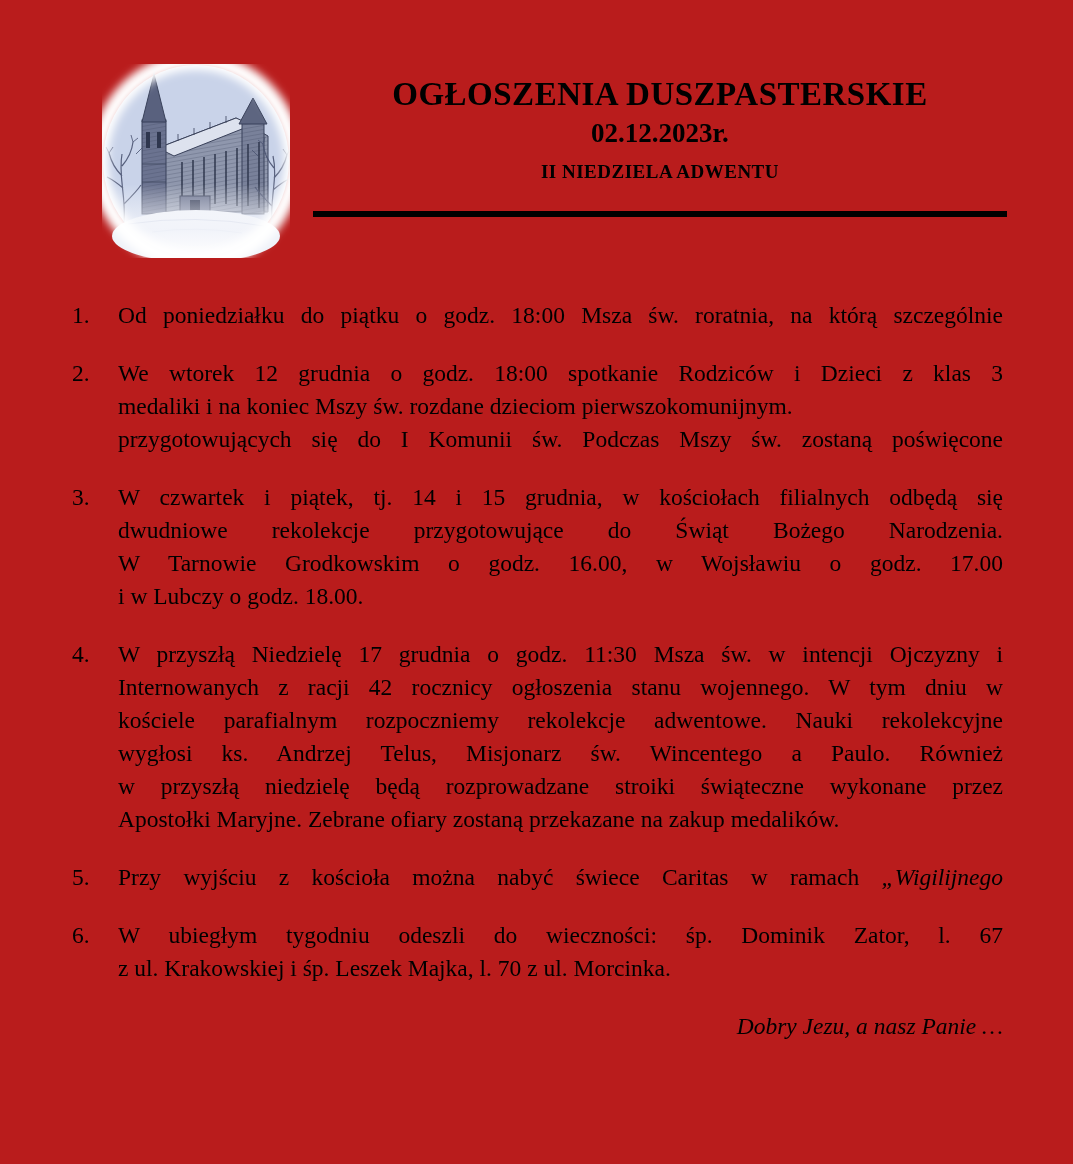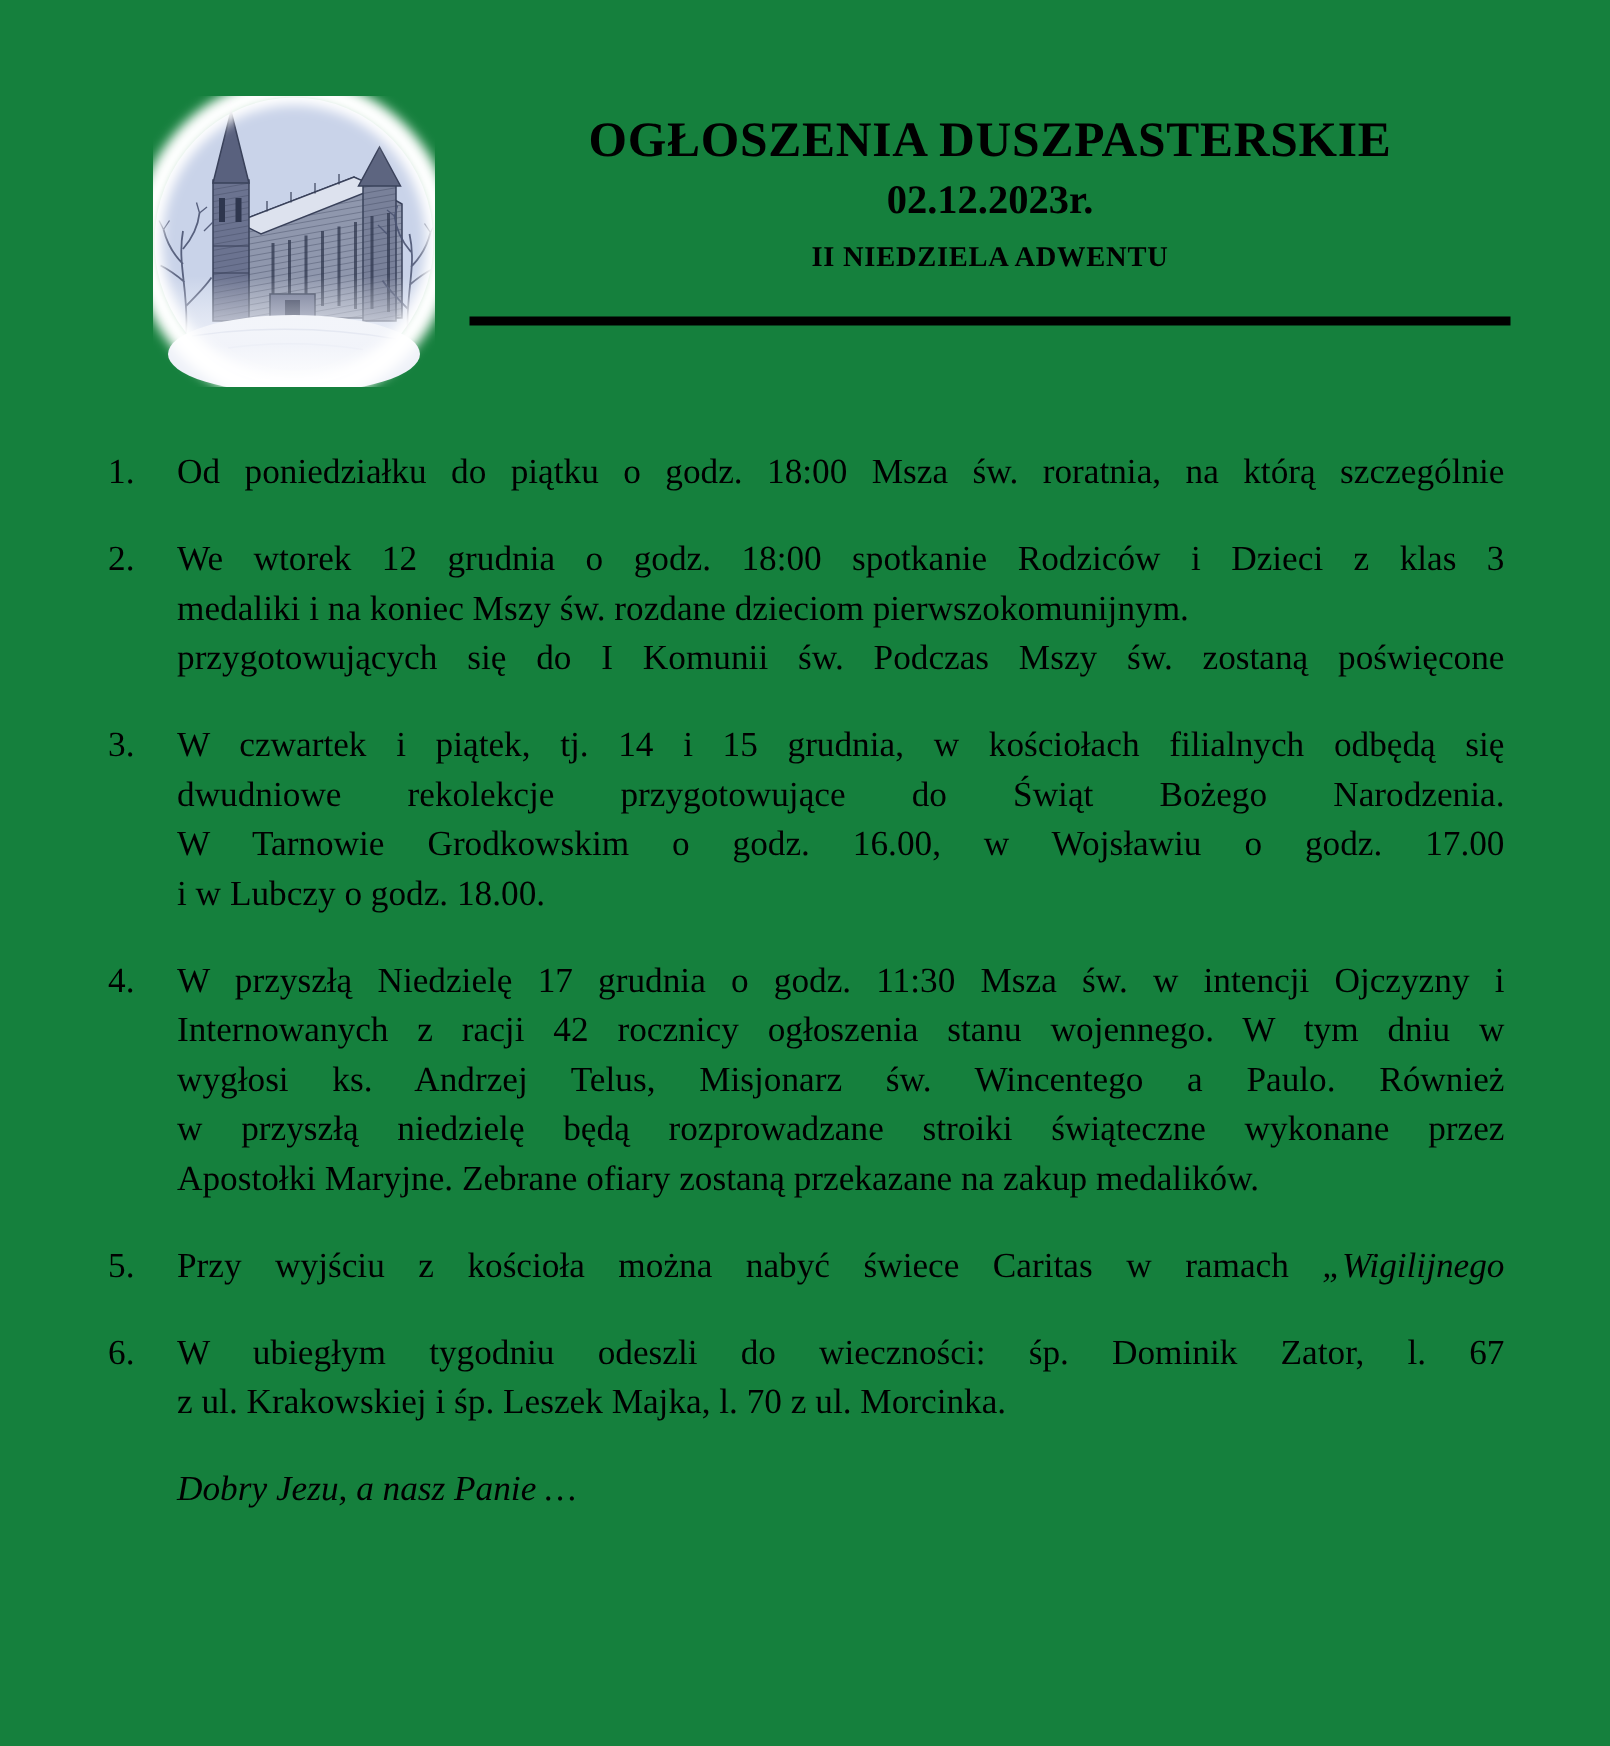--- a/index.html
+++ b/index.html
@@ -1,19 +1,19 @@
 <!DOCTYPE html>
 <html lang="pl"><head>
 <meta charset="utf-8">
 <style>
   html,body { margin:0; padding:0; background:#ffffff; }
   .page {
     position:relative;
     width:1073px; height:1164px;
-    background:#15803d;
+    background:#b91c1c;
     color:#000000;
     font-family:"Liberation Serif", serif;
     overflow:hidden;
   }
   
   .church {
     position:absolute; left:102px; top:64px;
     width:188px; height:194px;
   }
   .header-text {
@@ -37,21 +37,21 @@
   .text { flex:1; min-width:0; }
   .line {
     text-align:justify;
     text-align-last:justify;
     white-space:normal;
   }
   .line.last { text-align-last:left; }
   .it { font-style:italic; }
   .closing {
     margin-left:46px;
-    text-align:left;
+    text-align:right;
     font-style:italic;
     font-size:23.5px; line-height:33px;
   }
 </style>
 </head>
 <body>
 
 <div class="page">
 
   <svg class="church" viewBox="0 0 188 194" aria-hidden="true">
@@ -150,20 +150,21 @@
           <div class="line"><span>dwudniowe rekolekcje przygotowujące do Świąt Bożego Narodzenia.</span></div>
           <div class="line"><span>W Tarnowie Grodkowskim o godz. 16.00, w Wojsławiu o godz. 17.00</span></div>
           <div class="line last"><span>i w Lubczy o godz. 18.00.</span></div>
         </div>
       </div>
       <div class="item">
         <div class="num">4.</div>
         <div class="text">
           <div class="line"><span>W przyszłą Niedzielę 17 grudnia o godz. 11:30 Msza św. w intencji Ojczyzny i</span></div>
           <div class="line"><span>Internowanych z racji 42 rocznicy ogłoszenia stanu wojennego. W tym dniu w</span></div>
+          <div class="line"><span>kościele parafialnym rozpoczniemy rekolekcje adwentowe. Nauki rekolekcyjne</span></div>
           <div class="line"><span>wygłosi ks. Andrzej Telus, Misjonarz św. Wincentego a Paulo. Również</span></div>
           <div class="line"><span>w przyszłą niedzielę będą rozprowadzane stroiki świąteczne wykonane przez</span></div>
           <div class="line last"><span>Apostołki Maryjne. Zebrane ofiary zostaną przekazane na zakup medalików.</span></div>
         </div>
       </div>
       <div class="item">
         <div class="num">5.</div>
         <div class="text">
           <div class="line"><span>Przy wyjściu z kościoła można nabyć świece Caritas w ramach </span><span class="it">„Wigilijnego</span></div>
         </div>

